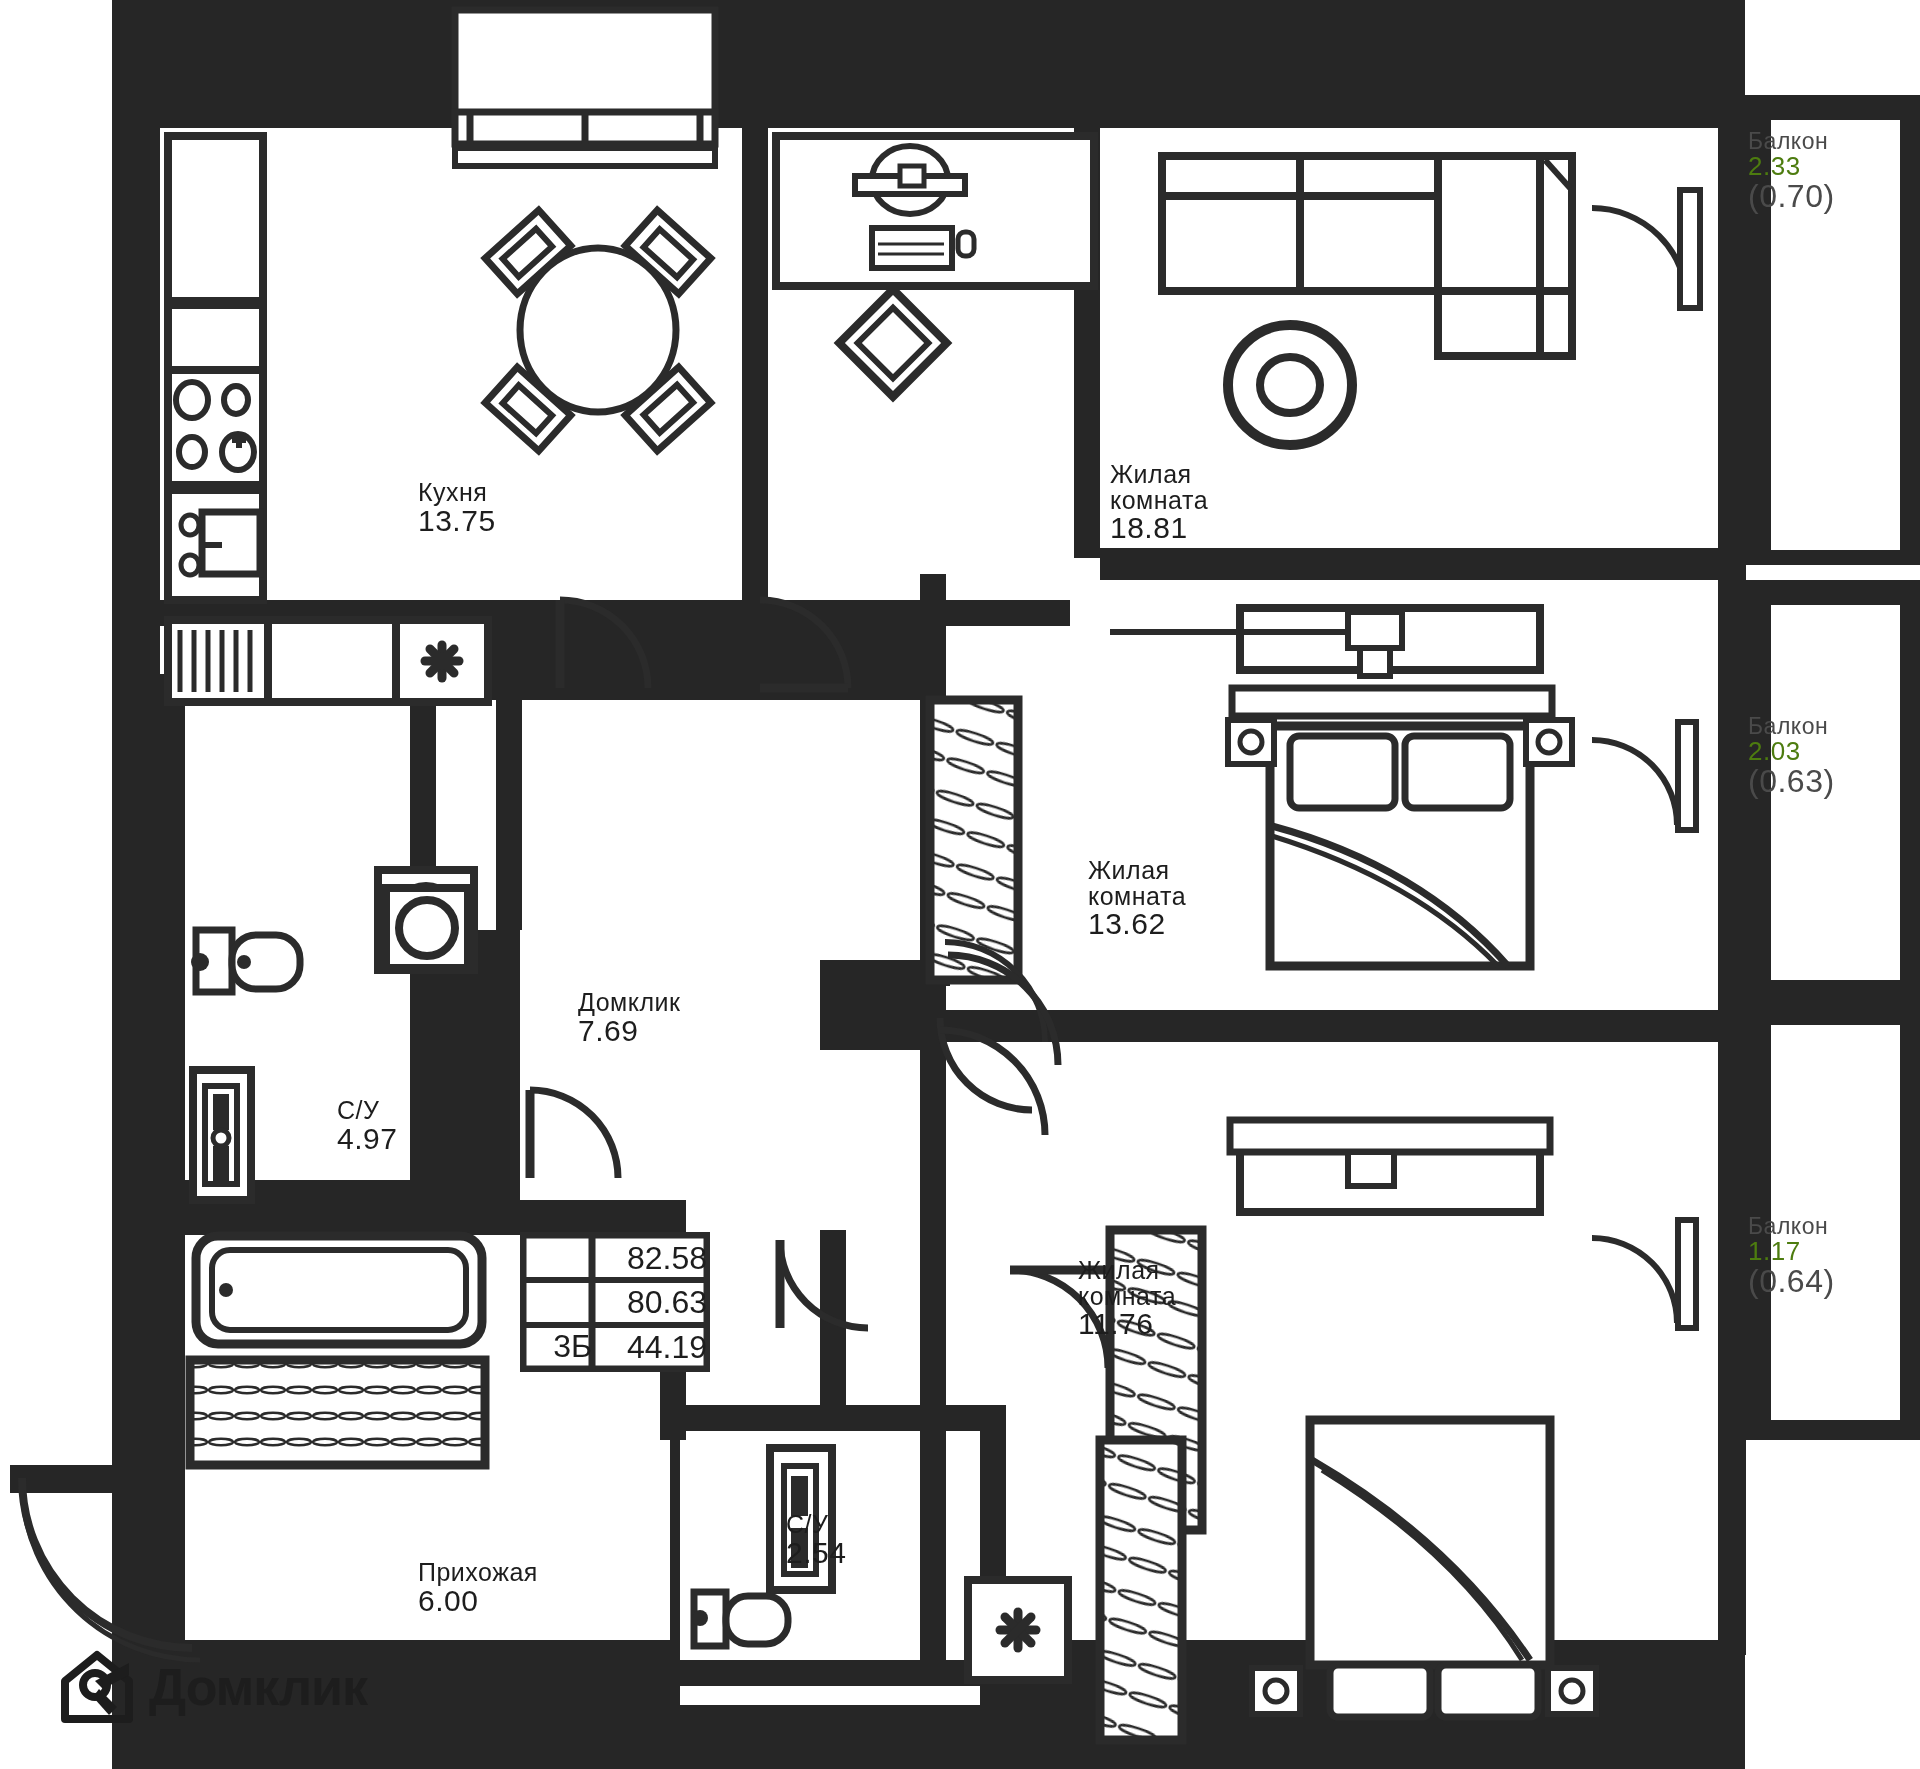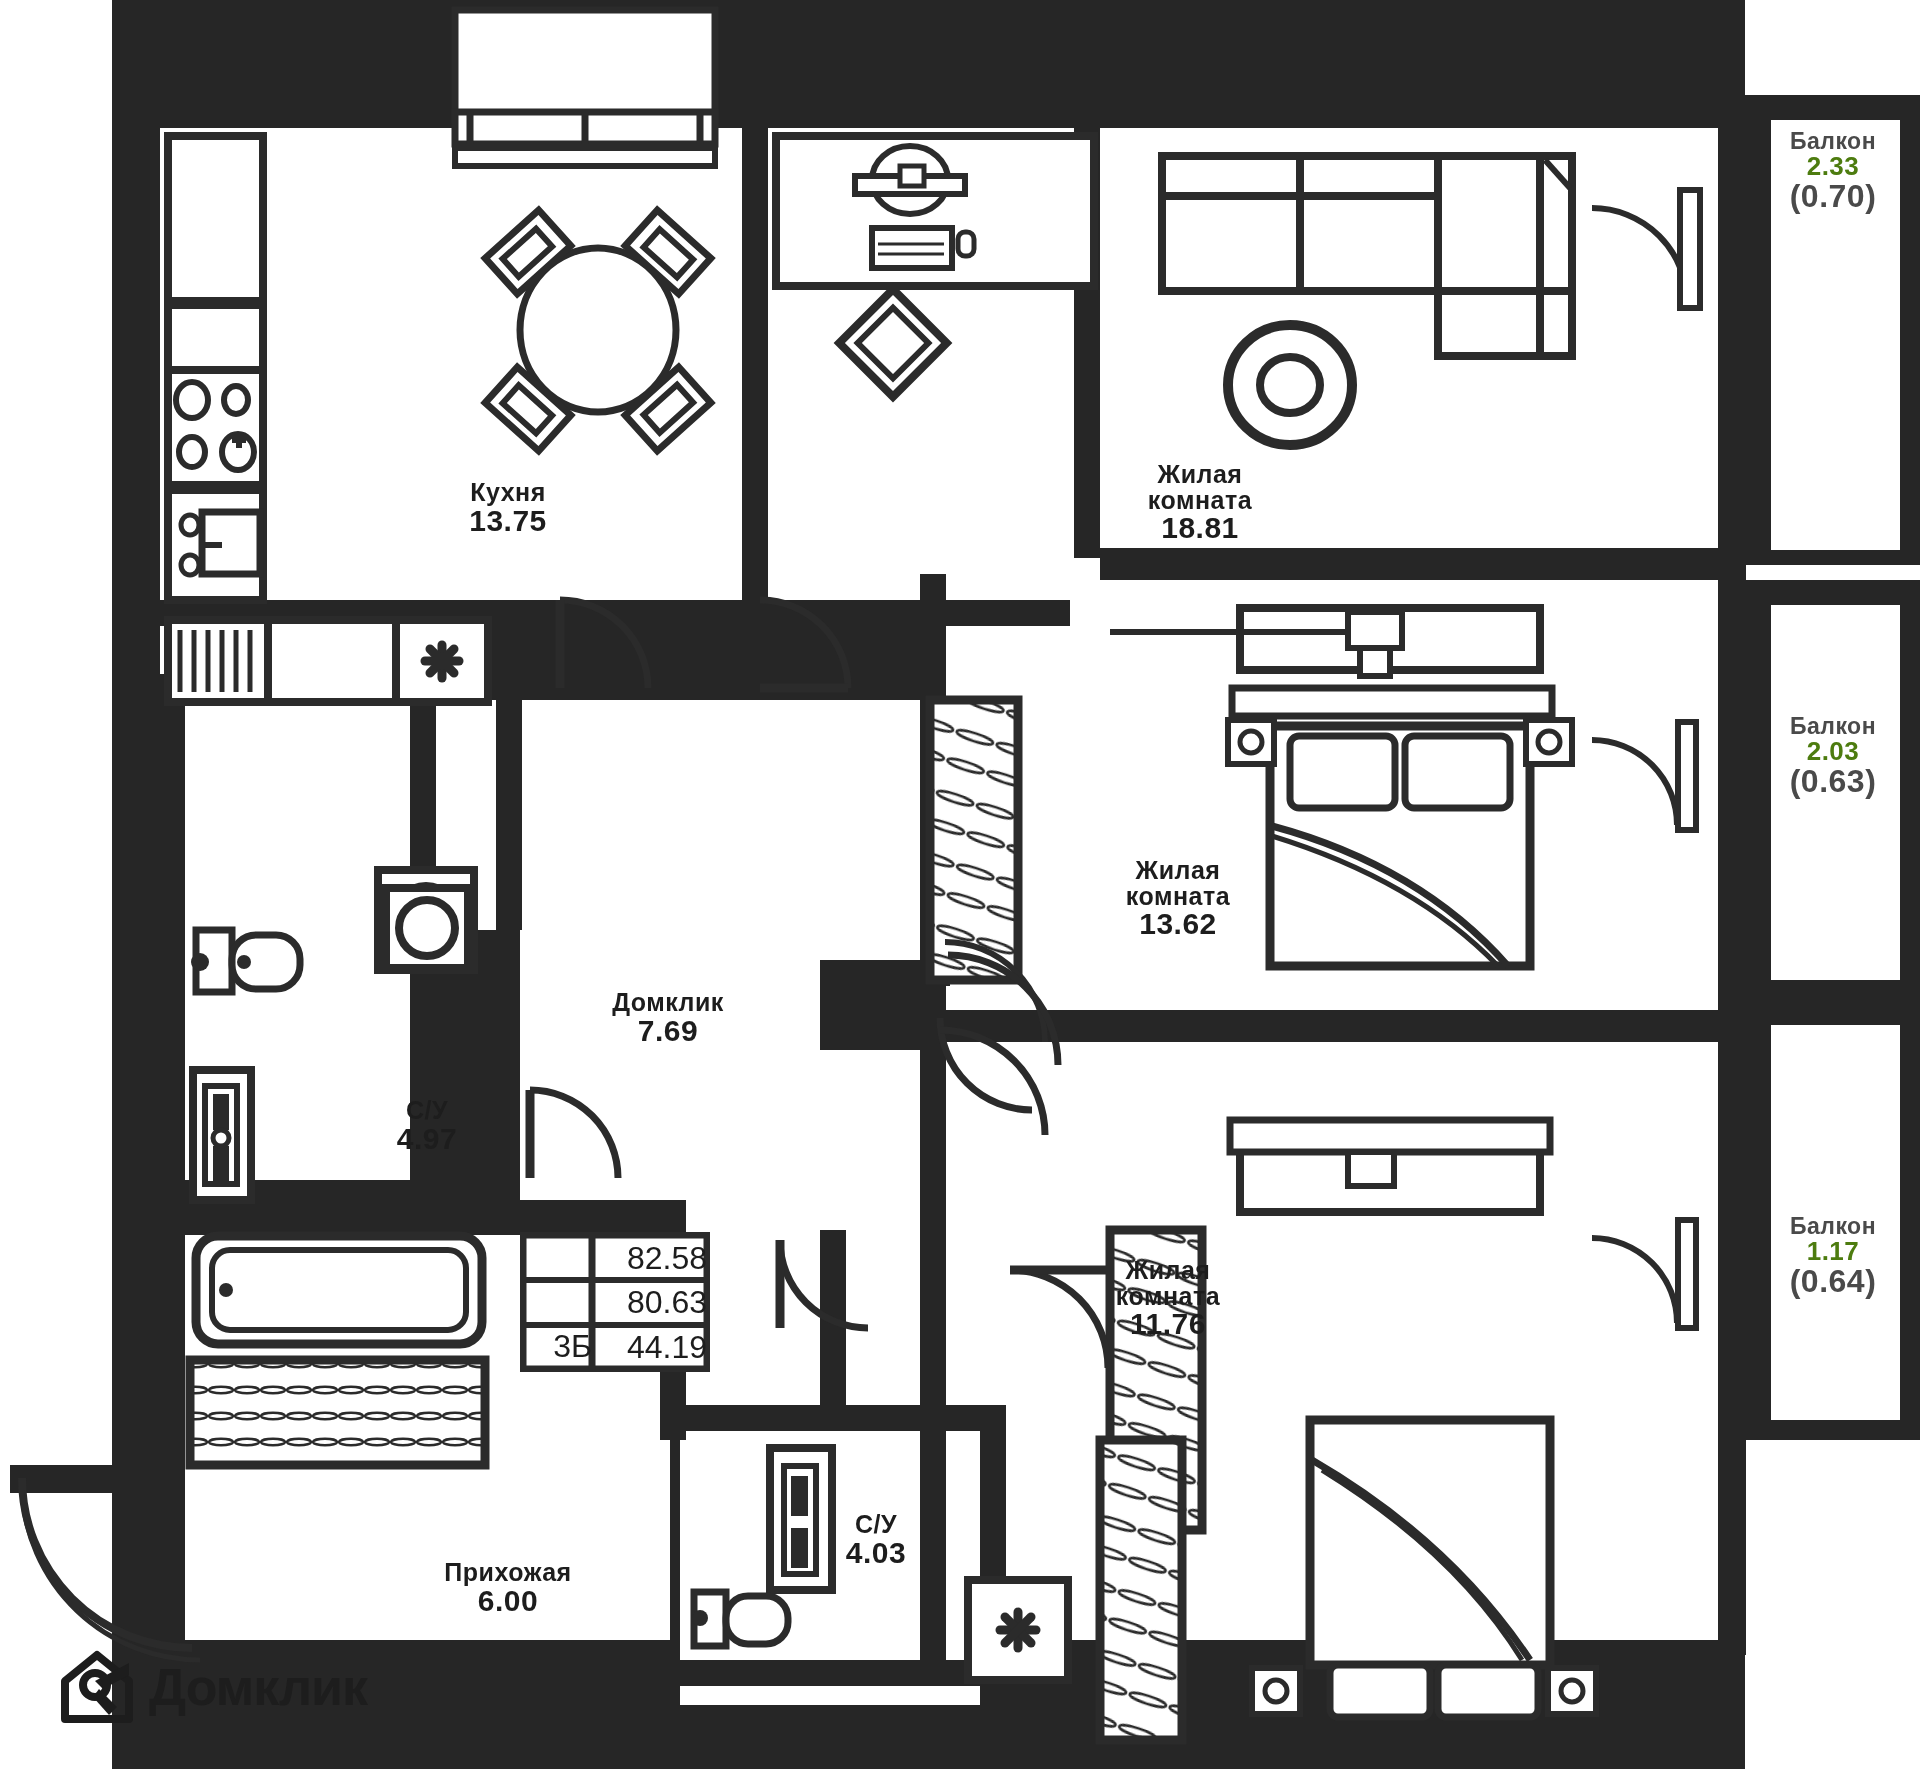--- a/index.html
+++ b/index.html
@@ -1,21 +1,21 @@
 <!DOCTYPE html>
 <html><head>
 <meta charset="utf-8">
 <title>Floor Plan</title>
 <style>
   html,body{margin:0;padding:0;background:#ffffff;}
   body{font-family:"Liberation Sans", sans-serif;}
   #stage{position:relative;width:1920px;height:1769px;background:#ffffff;overflow:hidden;}
   svg#plan{position:absolute;left:0;top:0;width:1920px;height:1769px;display:block;}
-  .lbl{position:absolute;color:#1d1d1d;text-align:center;line-height:1.02;
-       font-family:"Liberation Sans", sans-serif;font-weight:700;letter-spacing:0.5px;
+  .lbl{position:absolute;color:#1d1d1d;text-align:left;line-height:1.02;
+       font-family:"Liberation Sans", sans-serif;font-weight:400;letter-spacing:0.5px;
        white-space:nowrap;pointer-events:none;}
   .lbl .nm{display:block;font-size:25px;}
   .lbl .ar{display:block;font-size:30px;}
   .lbl.bal .nm{font-size:23px;color:#4a4a4a;}
   .lbl.bal .ar{font-size:26px;color:#4d7c0f;}
   .lbl.bal .sub{display:block;font-size:32px;color:#4a4a4a;}
   .stats{position:absolute;left:520px;top:1232px;width:190px;height:140px;}
   .stats .cell{position:absolute;color:#1d1d1d;font-size:32px;text-align:right;}
   .logo{position:absolute;left:55px;top:1645px;display:flex;align-items:center;gap:10px;}
   .logo .mark{width:84px;height:84px;position:relative;}
@@ -385,21 +385,21 @@
   <span class="ar">7.69</span>
 </div>
 
 <div class="lbl" style="left:337px;top:1098px;width:180px;">
   <span class="nm">С/У</span>
   <span class="ar">4.97</span>
 </div>
 
 <div class="lbl" style="left:786px;top:1512px;width:180px;">
   <span class="nm">С/У</span>
-  <span class="ar">4.03</span>
+  <span class="ar">2.54</span>
 </div>
 
 <div class="lbl" style="left:418px;top:1536px;width:180px;margin-top:24px;">
   <span class="nm">Прихожая</span>
   <span class="ar">6.00</span>
 </div>
 
 <div class="lbl bal" style="left:1748px;top:130px;width:170px;">
   <span class="nm">Балкон</span>
   <span class="ar">2.33</span>

